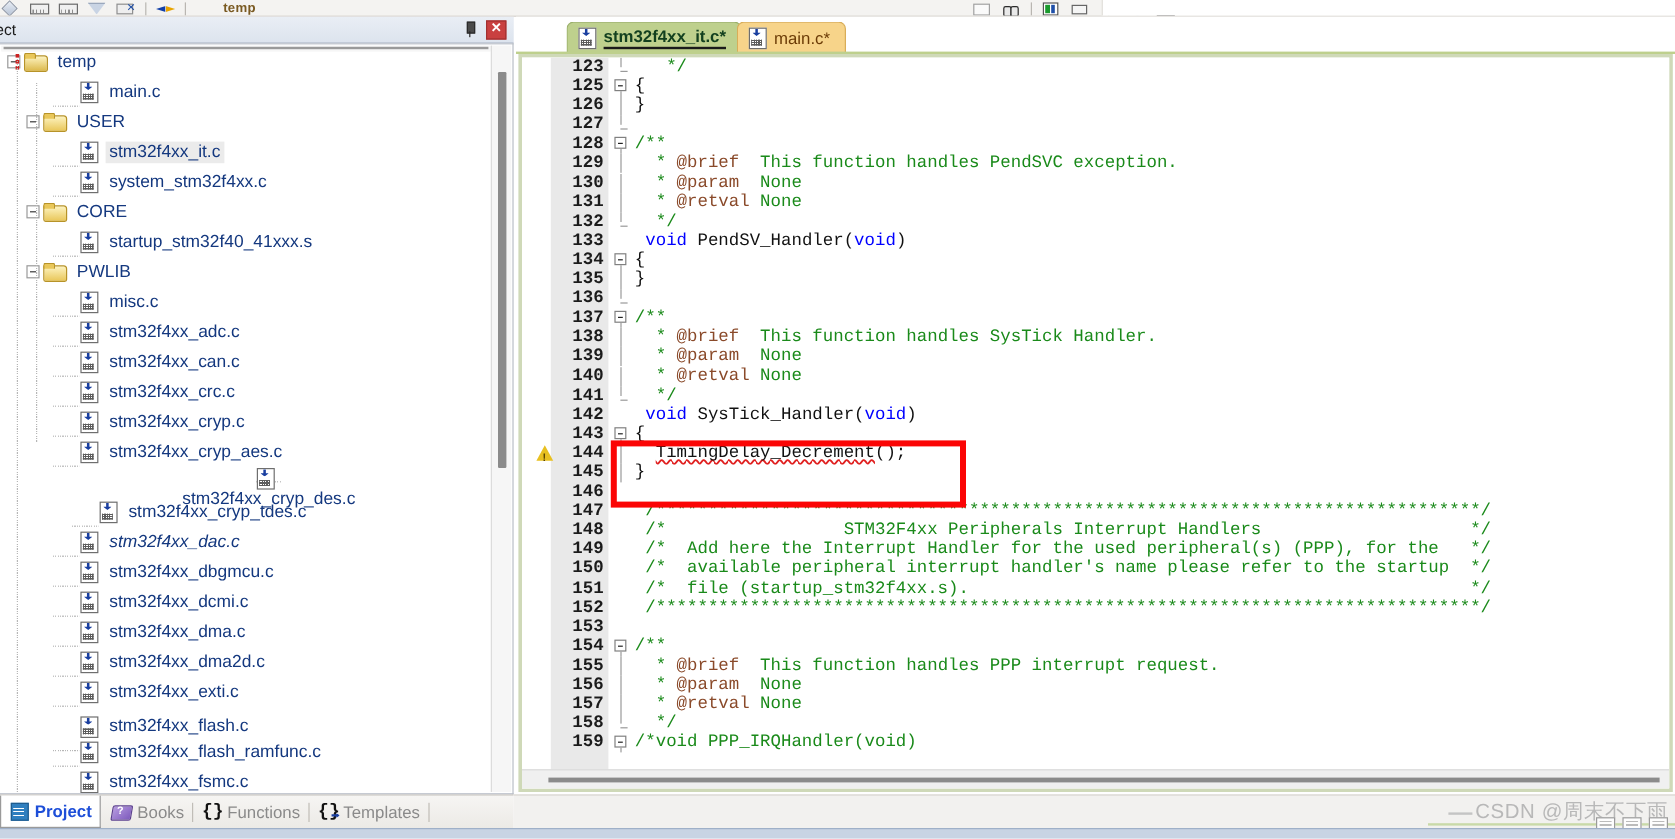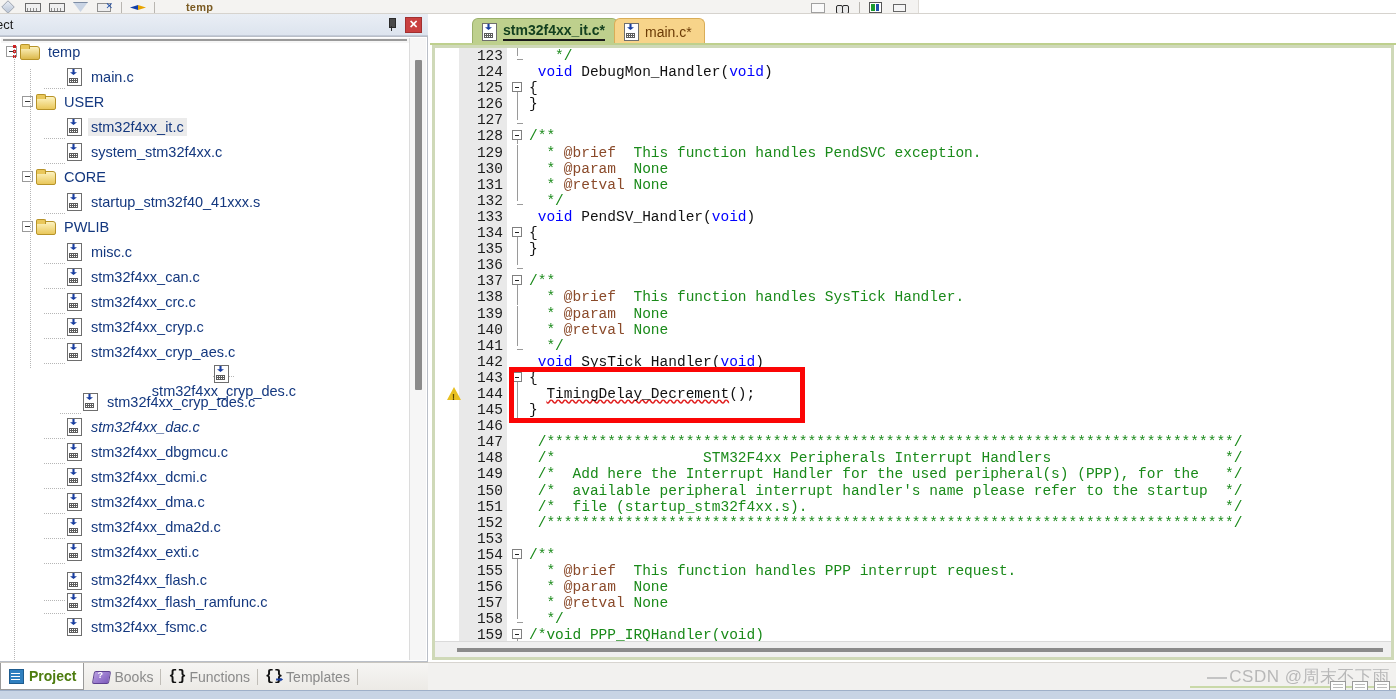--- a/index.html
+++ b/index.html
@@ -179,21 +179,21 @@
     position: absolute; left: 0; top: 662px; width: 428px; height: 28px;
     background: linear-gradient(180deg,#f6f5f3 0%,#eceae6 100%);
     border-top: 1px solid #c9c6c0;
     display: flex; align-items: center;
   }
   .btab {
     display: flex; align-items: center; height: 26px; padding: 0 7px;
     font-size: 14px; color: #8a8a8a; white-space: nowrap;
   }
   .btab.active {
-    color: #4d7c0f; font-weight: bold;
+    color: #1d4ed8; font-weight: bold;
     background: #ffffff;
     border: 1px solid #9a9a9a; border-top: none;
     margin-top: -1px; height: 27px;
   }
   .btab .bi { width: 17px; height: 16px; margin-right: 4px; position: relative; flex:0 0 auto; }
   .bi-proj:before { content:""; position:absolute; left:1px; top:1px; width:13px; height:13px;
      background:#2f7fbf; border:1px solid #1e5c8f; }
   .bi-proj:after { content:""; position:absolute; left:3px; top:3px; width:9px; height:9px;
      background: repeating-linear-gradient(0deg,#fff 0 1px,transparent 1px 3px); }
   .bi-books:before { content:""; position:absolute; left:0px; top:2px; width:15px; height:11px;
@@ -268,21 +268,21 @@
   }
   .code-scroll {
     position: absolute; left: 0; top: 0; right: 0; bottom: 16px; overflow: hidden;
   }
   .line {
     position: relative; height: 16.1px; white-space: pre;
     font-family: "Liberation Mono", monospace; font-size: 14.5px; line-height: 16.1px;
   }
   .ln {
     position: absolute; left: 24px; width: 44px; text-align: right;
-    color: #1b1b1b; font-family: "Liberation Mono", monospace; font-size: 14.5px;
+    color: #1b1b1b; font-family: "Liberation Mono", monospace; font-size: 14.5px; font-weight: bold;
   }
   .fold {
     position: absolute; left: 76px; width: 14px; height: 16px; top: 0;
   }
   .fold .bx {
     position: absolute; left: 1px; top: 2px; width: 10px; height: 10px;
     border: 1px solid #808080; background: #ffffff;
   }
   .fold .bx:before { content:""; position:absolute; left:2px; top:4px; width:4px; height:1px; background:#222; }
   .fold .vl { position: absolute; left: 6px; top: 0; bottom: 0; width: 1px; background: #9a9a9a; }
@@ -477,20 +477,29 @@
             <span class="lbl">PWLIB</span>
           </div>
           <div class="node" style="padding-left: 44px;">
             <span style="display: inline-block; width: 22px; height: 1px; flex: 0 0 auto;">
               <span style="display:block;height:1px;margin-top:12px;background:repeating-linear-gradient(90deg,#b6b6b6 0 1px,transparent 1px 2px)"></span>
             </span>
             <span class="file">
               <i></i>
             </span>
             <span class="lbl">misc.c</span>
+          </div>
+          <div class="node" style="padding-left: 44px;">
+            <span style="display: inline-block; width: 22px; height: 1px; flex: 0 0 auto;">
+              <span style="display:block;height:1px;margin-top:12px;background:repeating-linear-gradient(90deg,#b6b6b6 0 1px,transparent 1px 2px)"></span>
+            </span>
+            <span class="file">
+              <i></i>
+            </span>
+            <span class="lbl">stm32f4xx_adc.c</span>
           </div>
           <div class="node" style="padding-left: 44px;">
             <span style="display: inline-block; width: 22px; height: 1px; flex: 0 0 auto;">
               <span style="display:block;height:1px;margin-top:12px;background:repeating-linear-gradient(90deg,#b6b6b6 0 1px,transparent 1px 2px)"></span>
             </span>
             <span class="file">
               <i></i>
             </span>
             <span class="lbl">stm32f4xx_can.c</span>
           </div>
@@ -666,21 +675,20 @@
       </div>
       <div class="tab-underline"></div>
     </div>
 
     <div class="code-frame">
       <div class="code-inner">
         <div class="marginbar"></div>
         <div class="gutter"></div>
         <div class="code-scroll" id="codeScroll">
             <div class="line"><span class="ln">123</span><span class="fold"><span class="vl half-t"></span><span class="hb"></span></span><span class="code-text"><span class="cm">   */</span></span></div>
-            <div class="line"><span class="ln">124</span><span class="fold"></span><span class="code-text"><span class="pl"> </span><span class="kw">void</span><span class="pl"> DebugMon_Handler(</span><span class="kw">void</span><span class="pl">)</span></span></div>
             <div class="line"><span class="ln">125</span><span class="fold"><span class="bx"></span><span class="vl half-b"></span></span><span class="code-text"><span class="pl">{</span></span></div>
             <div class="line"><span class="ln">126</span><span class="fold"><span class="vl"></span></span><span class="code-text"><span class="pl">}</span></span></div>
             <div class="line"><span class="ln">127</span><span class="fold"><span class="vl half-t"></span><span class="hb"></span></span><span class="code-text"><span class="pl"></span></span></div>
             <div class="line"><span class="ln">128</span><span class="fold"><span class="bx"></span><span class="vl half-b"></span></span><span class="code-text"><span class="cm">/**</span></span></div>
             <div class="line"><span class="ln">129</span><span class="fold"><span class="vl"></span></span><span class="code-text"><span class="cm">  * </span><span class="dx">@brief</span><span class="cm">  This function handles PendSVC exception.</span></span></div>
             <div class="line"><span class="ln">130</span><span class="fold"><span class="vl"></span></span><span class="code-text"><span class="cm">  * </span><span class="dx">@param</span><span class="cm">  None</span></span></div>
             <div class="line"><span class="ln">131</span><span class="fold"><span class="vl"></span></span><span class="code-text"><span class="cm">  * </span><span class="dx">@retval</span><span class="cm"> None</span></span></div>
             <div class="line"><span class="ln">132</span><span class="fold"><span class="vl half-t"></span><span class="hb"></span></span><span class="code-text"><span class="cm">  */</span></span></div>
             <div class="line"><span class="ln">133</span><span class="fold"></span><span class="code-text"><span class="pl"> </span><span class="kw">void</span><span class="pl"> PendSV_Handler(</span><span class="kw">void</span><span class="pl">)</span></span></div>
             <div class="line"><span class="ln">134</span><span class="fold"><span class="bx"></span><span class="vl half-b"></span></span><span class="code-text"><span class="pl">{</span></span></div>

